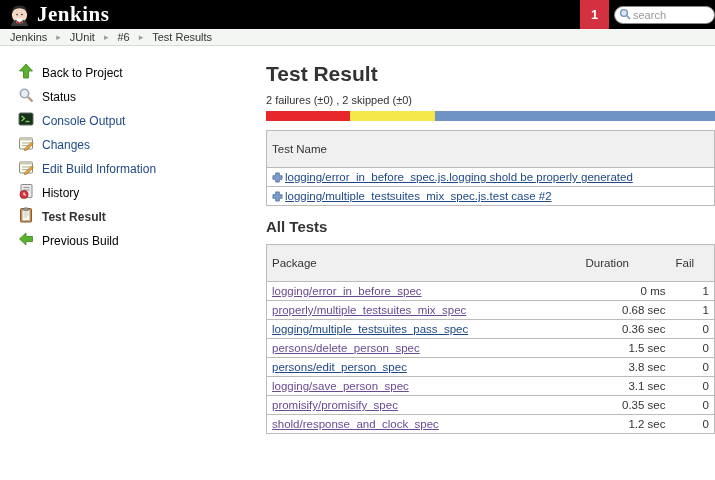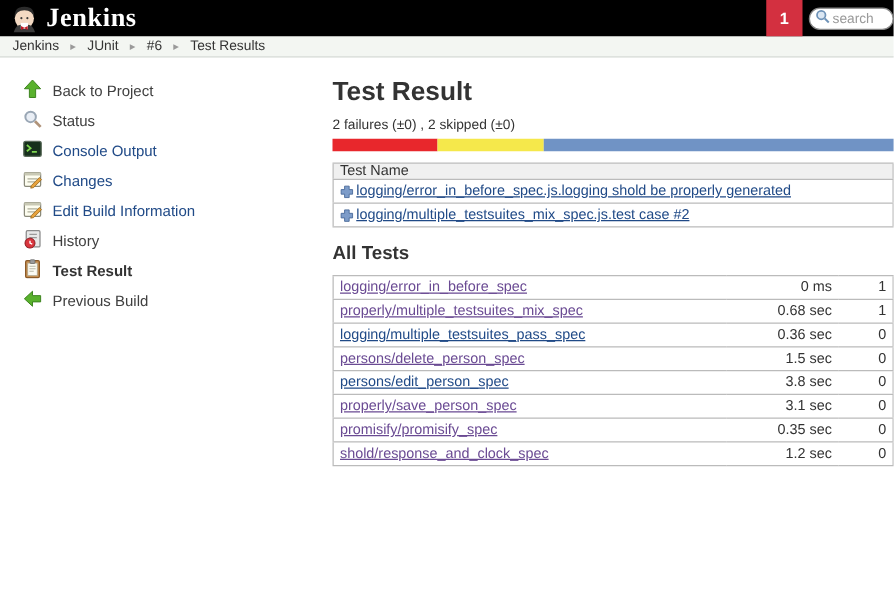--- a/index.html
+++ b/index.html
@@ -8,61 +8,61 @@
 
   
   .topbar { height:29px; background:#000; display:flex; align-items:center; position:relative; }
   .logo-wrap { display:flex; align-items:center; gap:6px; padding-left:8px; cursor:pointer; }
   .logo-wrap svg { display:block; }
   .app-title { color:#fff; font-family:"Liberation Serif", serif; font-weight:bold;
     font-size:21px; letter-spacing:0.5px; }
   .topbar-right { position:absolute; right:0; top:0; height:29px; display:flex; align-items:center; }
   .alert-badge { width:29px; height:29px; background:#d33040; color:#fff; font-size:13px;
     font-weight:bold; display:flex; align-items:center; justify-content:center; cursor:pointer; }
-  .searchbox { width:68px; height:18px; margin:0 0 0 5px; background:#fff; border:1px solid #888;
+  .searchbox { width:101px; height:18px; margin:0 0 0 5px; background:#fff; border:1px solid #888;
     border-radius:9px; display:flex; align-items:center; padding:0 4px; overflow:hidden; }
   .searchbox svg { flex:0 0 auto; margin-right:2px; }
   .searchbox input { border:none; outline:none; width:100%; font-size:11px; color:#333;
     font-family:"Liberation Sans", sans-serif; background:transparent; }
   .searchbox input::placeholder { color:#999; }
 
   
   .breadcrumb { height:17px; background:#f3f6f2; border-bottom:1px solid #d8dcd8;
     display:flex; align-items:center; padding-left:10px; font-size:11px; }
   .crumb { color:#333; cursor:pointer; }
   .crumb-sep { color:#9a9a9a; font-size:9px; margin:0 9px; }
 
   
   .page { display:flex; width:715px; }
   .sidebar { width:250px; flex:0 0 250px; padding:15px 0 0 18px; }
   .side-item { display:flex; align-items:center; gap:8px; height:24px; cursor:pointer; }
   .side-item svg { flex:0 0 auto; }
   .side-label { font-size:12px; color:#204a87; }
-  .side-item.visited .side-label { color:#404040; }
+  .side-item.visited .side-label { color:#000000; }
   .side-item.active .side-label { color:#333; font-weight:bold; }
 
   .main { flex:1 1 auto; padding:16px 0 0 16px; min-width:0; }
   h1.page-title { font-size:21px; line-height:23px; font-weight:bold; color:#333; }
   .summary { margin-top:9px; font-size:11px; color:#333; }
 
   .result-bar { margin-top:5px; height:10px; display:flex; width:100%; }
   .result-bar .seg { height:100%; }
   .seg-failed { background:#e8272c; }
   .seg-skipped { background:#f5e84b; }
   .seg-passed { background:#7093c5; }
 
   h2.section-title { font-size:15px; font-weight:bold; color:#333; }
   .h2-failed { margin-top:50px; }
   .h2-all { margin-top:12px; }
 
   table.pane { border-collapse:collapse; width:100%; margin-top:9px; font-size:11.5px; }
   table.pane th, table.pane td { border:1px solid #bbb; border-left:none; border-right:none; }
   table.pane { border-left:1px solid #bbb; border-right:1px solid #bbb; }
   table.pane th { background:#f0f0f0; font-weight:normal; text-align:left; color:#333;
-    padding:0 5px; }
+    padding:12px 5px; }
   table.pane td { padding:3px 5px; color:#333; }
   .test-link, .pkg-link { color:#204a87; text-decoration:underline; cursor:pointer; }
   tr.visited .test-link, tr.visited .pkg-link { color:#6a4a93; }
   .failcell-name { display:flex; align-items:center; gap:2px; }
   .expand-icon { cursor:pointer; display:inline-flex; }
   td.num, th.num { text-align:right; white-space:nowrap; }
   col.c-dur { width:90px; }
   col.c-fail { width:44px; }
   th.num-dur, td.num-dur { padding-right:8px; }
   th.num-fail, td.num-fail { padding-right:14px; }
@@ -251,20 +251,25 @@
 
     <h2 class="section-title h2-all">All Tests</h2>
 
     <table class="pane">
       <colgroup>
           <col>
           <col class="c-dur">
           <col class="c-fail">
         </colgroup>
       <tbody>
+          <tr>
+        <th>Package</th>
+        <th class="num num-dur">Duration</th>
+        <th class="num num-fail">Fail</th>
+      </tr>
       <tr class="visited">
         <td><span class="pkg-link">logging/error_in_before_spec</span></td>
         <td class="num num-dur">0 ms</td>
         <td class="num num-fail">1</td>
       </tr>
       <tr class="visited">
         <td><span class="pkg-link">properly/multiple_testsuites_mix_spec</span></td>
         <td class="num num-dur">0.68 sec</td>
         <td class="num num-fail">1</td>
       </tr>
@@ -277,21 +282,21 @@
         <td><span class="pkg-link">persons/delete_person_spec</span></td>
         <td class="num num-dur">1.5 sec</td>
         <td class="num num-fail">0</td>
       </tr>
       <tr>
         <td><span class="pkg-link">persons/edit_person_spec</span></td>
         <td class="num num-dur">3.8 sec</td>
         <td class="num num-fail">0</td>
       </tr>
       <tr class="visited">
-        <td><span class="pkg-link">properly/save_person_spec</span></td>
+        <td><span class="pkg-link">logging/save_person_spec</span></td>
         <td class="num num-dur">3.1 sec</td>
         <td class="num num-fail">0</td>
       </tr>
       <tr class="visited">
         <td><span class="pkg-link">promisify/promisify_spec</span></td>
         <td class="num num-dur">0.35 sec</td>
         <td class="num num-fail">0</td>
       </tr>
       <tr class="visited">
         <td><span class="pkg-link">shold/response_and_clock_spec</span></td>

